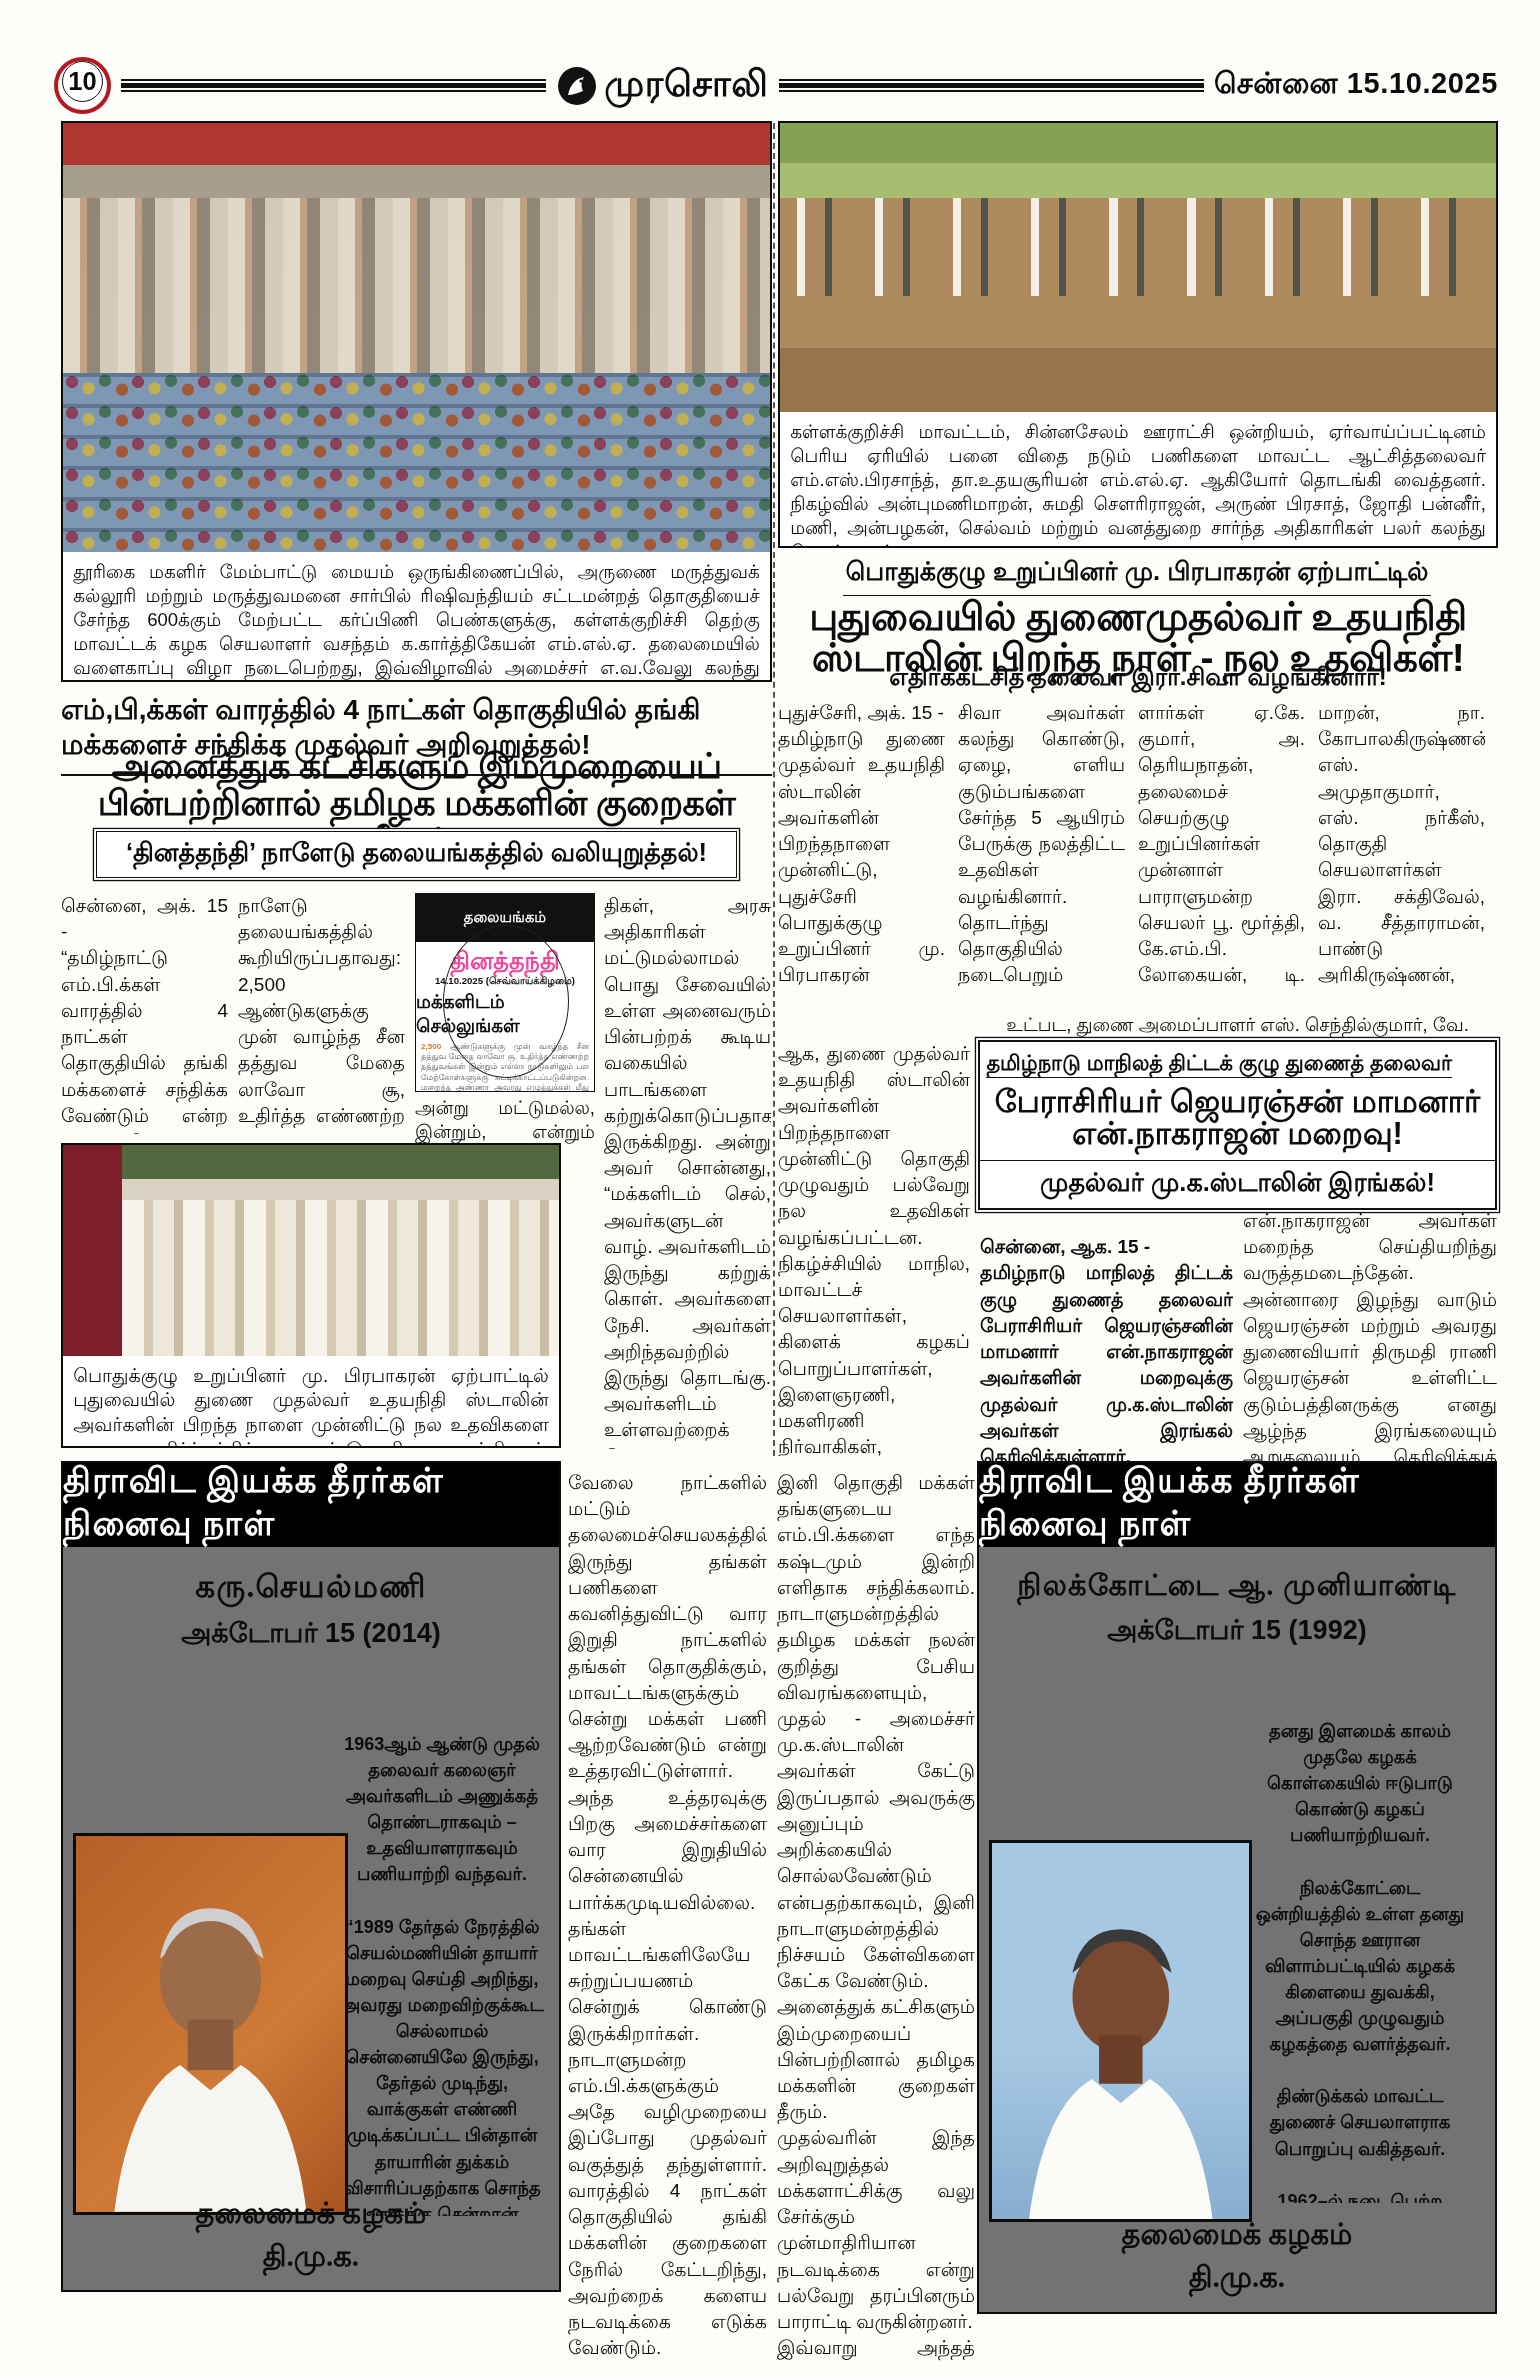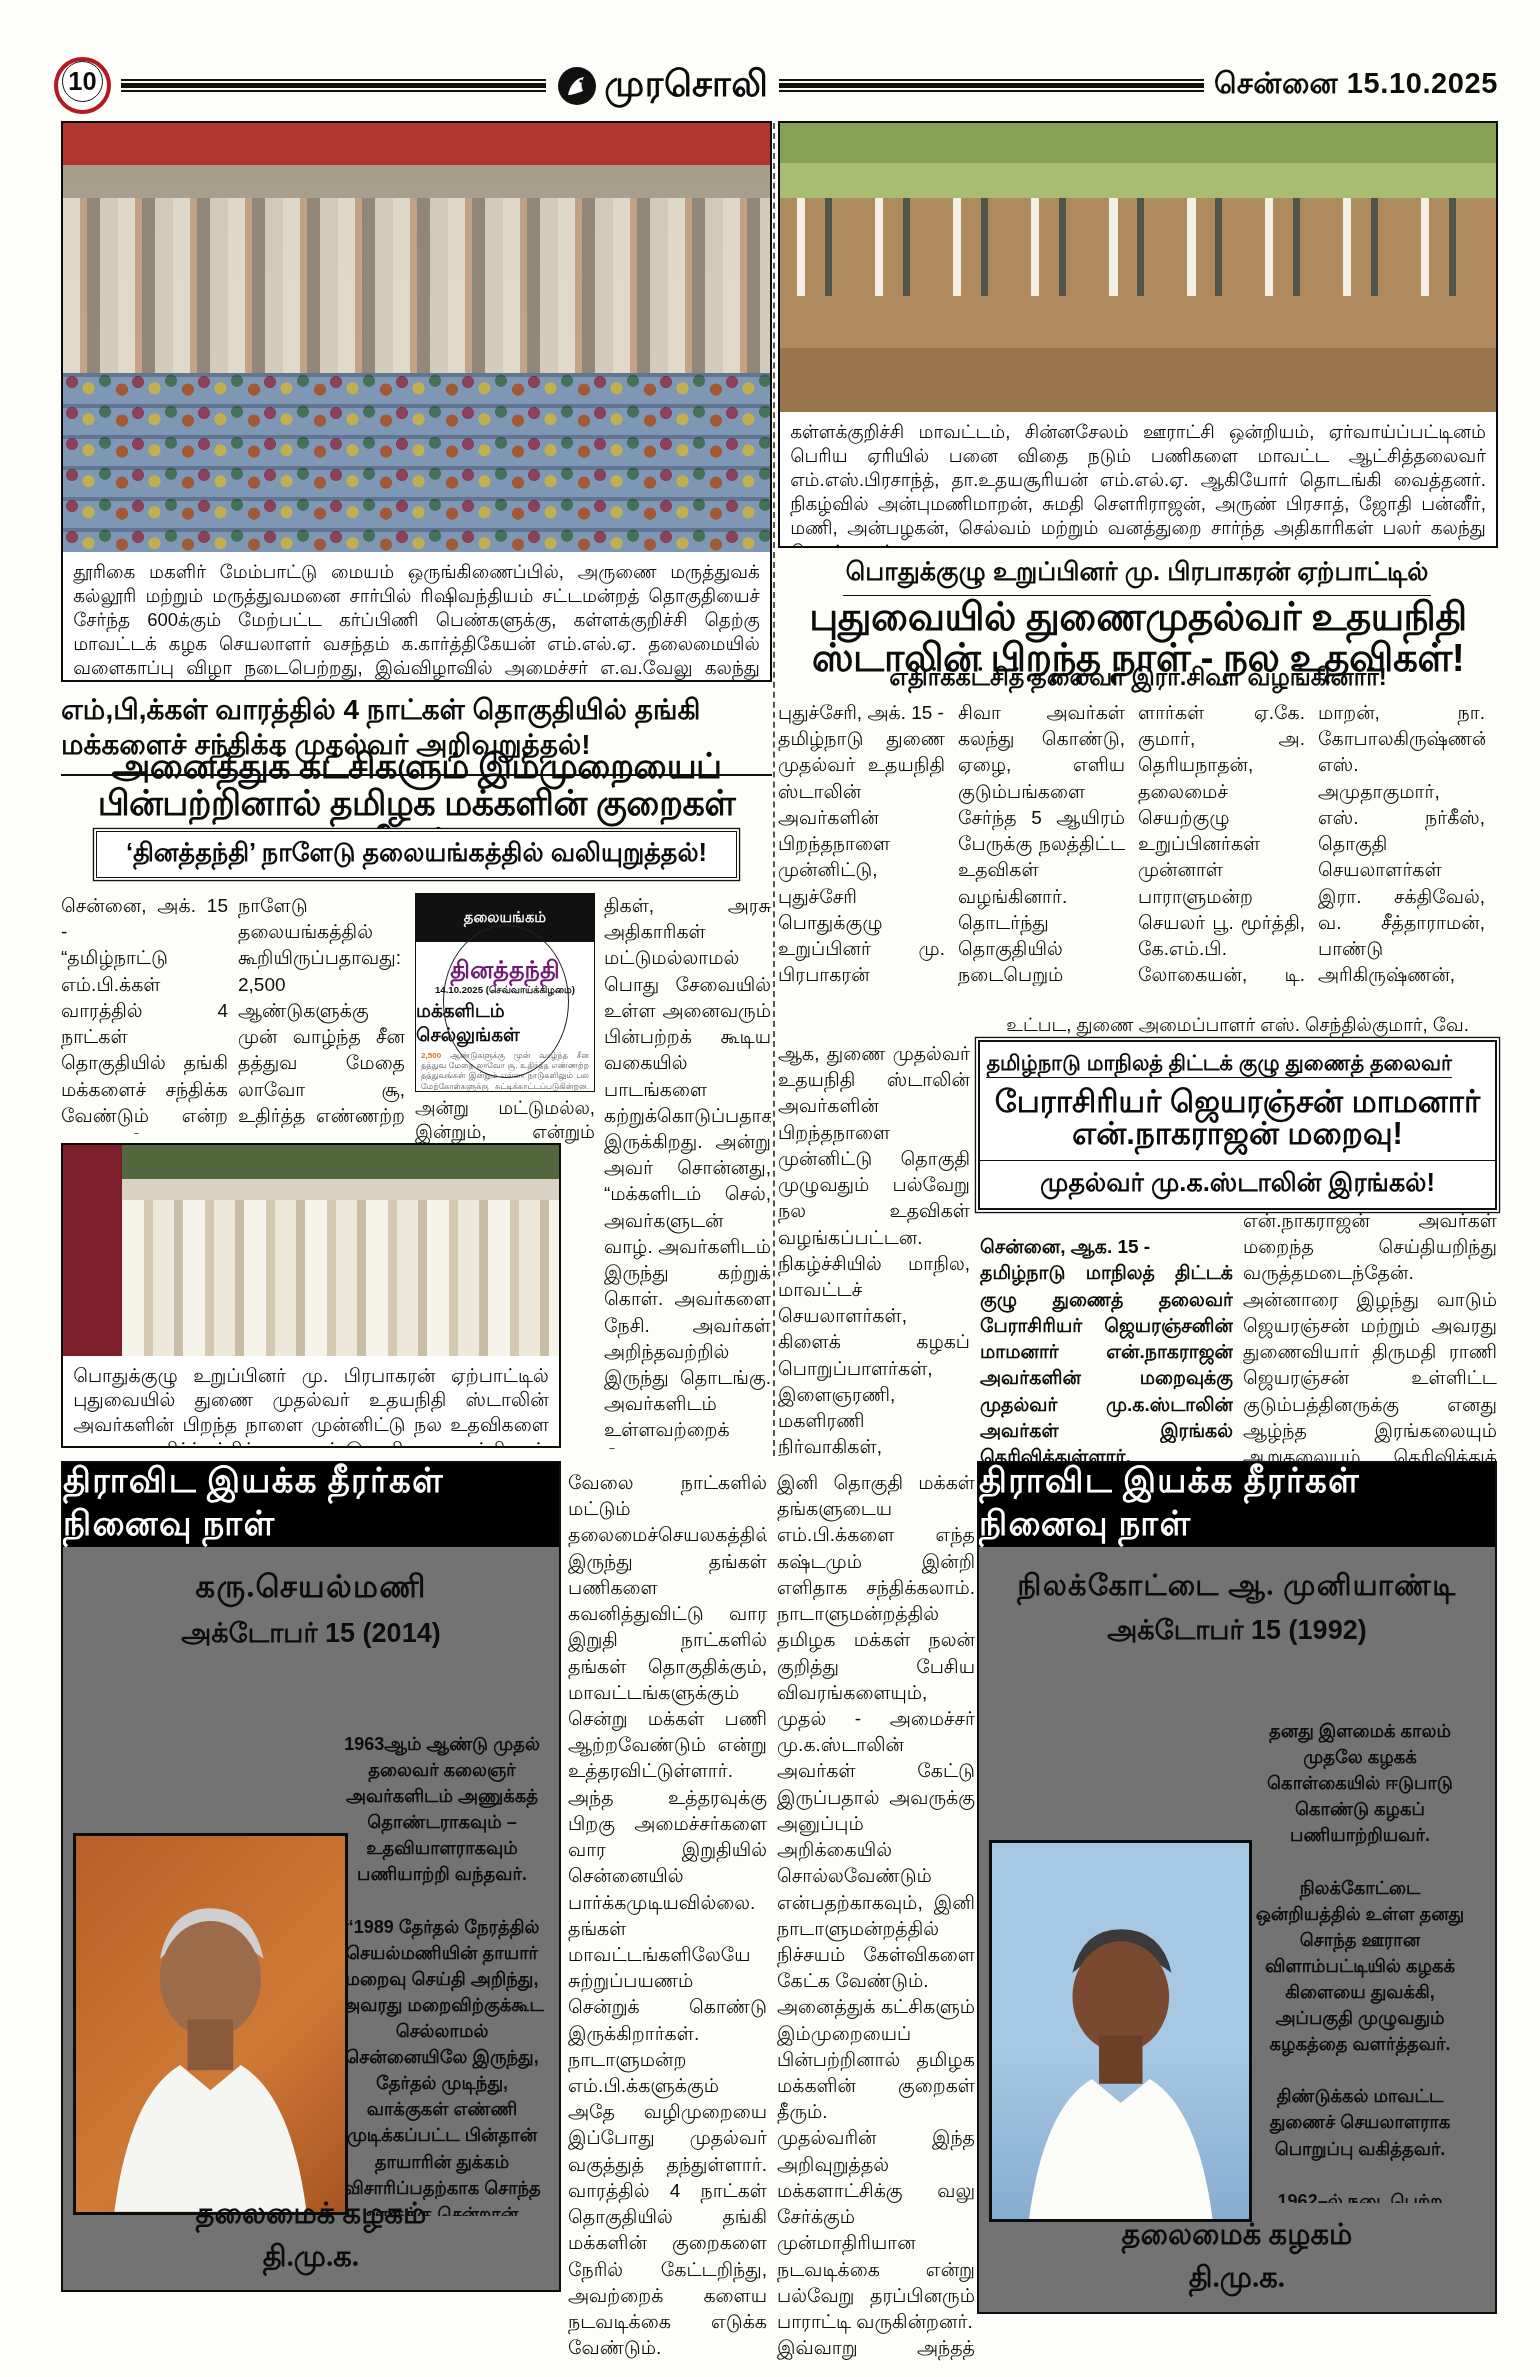--- a/index.html
+++ b/index.html
@@ -56,21 +56,21 @@
            text-align:left;padding-bottom:10.2px;border-bottom:2.6px solid #111;}
   .head1{position:absolute;left:61px;width:711px;top:747px;font-size:35px;font-weight:900;
          text-align:center;line-height:1.07;letter-spacing:-0.6px;}
   .subbox{position:absolute;left:96px;width:641px;top:831px;border:1.9px solid #111;
           box-shadow:0 0 0 1.9px #fff,0 0 0 3.2px #111;font-size:25.5px;font-weight:bold;
           display:flex;align-items:center;justify-content:center;padding:6.4px 3.8px;background:#fff;}
 
   
   .clip{position:absolute;left:415px;top:893px;width:180px;height:199px;border:1.9px solid #111;background:#fff;overflow:hidden;}
   .clip-band{background:#111;color:#eee;font-size:14.7px;font-weight:bold;text-align:center;padding:15px 0;}
-  .clip-mast{color:#701a75;font-family:"Liberation Serif",serif;font-weight:bold;font-size:24px;text-align:center;line-height:1.05;padding:16px 0 0;}
+  .clip-mast{color:#ec4899;font-family:"Liberation Serif",serif;font-weight:bold;font-size:24px;text-align:center;line-height:1.05;padding:7px 0 0;}
   .clip-date{font-size:9.6px;text-align:center;font-weight:bold;padding:1.3px 0;}
   .clip-head{font-size:18.5px;font-weight:900;text-align:left;padding:1.3px 0 2.6px;}
   .clip-body{font-size:8px;color:#555;line-height:1.3;padding:0 5.1px 2.6px;text-align:justify;}
   .clip-body .num{color:#d07820;font-weight:bold;}
   .clip-cartoon{position:relative;height:72px;background:linear-gradient(180deg,#bfe3ee 0 52%,#e8b98a 52% 64%,#d9c285 64% 100%);}
   .clip-cartoon::before{content:"";position:absolute;right:6.4px;top:3.8px;width:46px;height:32px;background:#e88c8c;border:1.3px solid #b06060;border-radius:2.6px;}
   .bubble{position:absolute;background:#fff;border:1.3px solid #333;border-radius:7.7px;font-size:8px;font-weight:bold;text-align:center;padding:1.9px 2.6px;line-height:1.15;}
   .b1{left:3.8px;top:2.6px;width:80px;}
   .clip-circle{position:absolute;left:27px;top:31px;width:126px;height:153px;border:1.9px solid #222;border-radius:50%;pointer-events:none;}
   .clip-note{position:absolute;left:415px;top:1096px;width:180px;font-size:18.5px;line-height:1.3;text-align:justify;}

